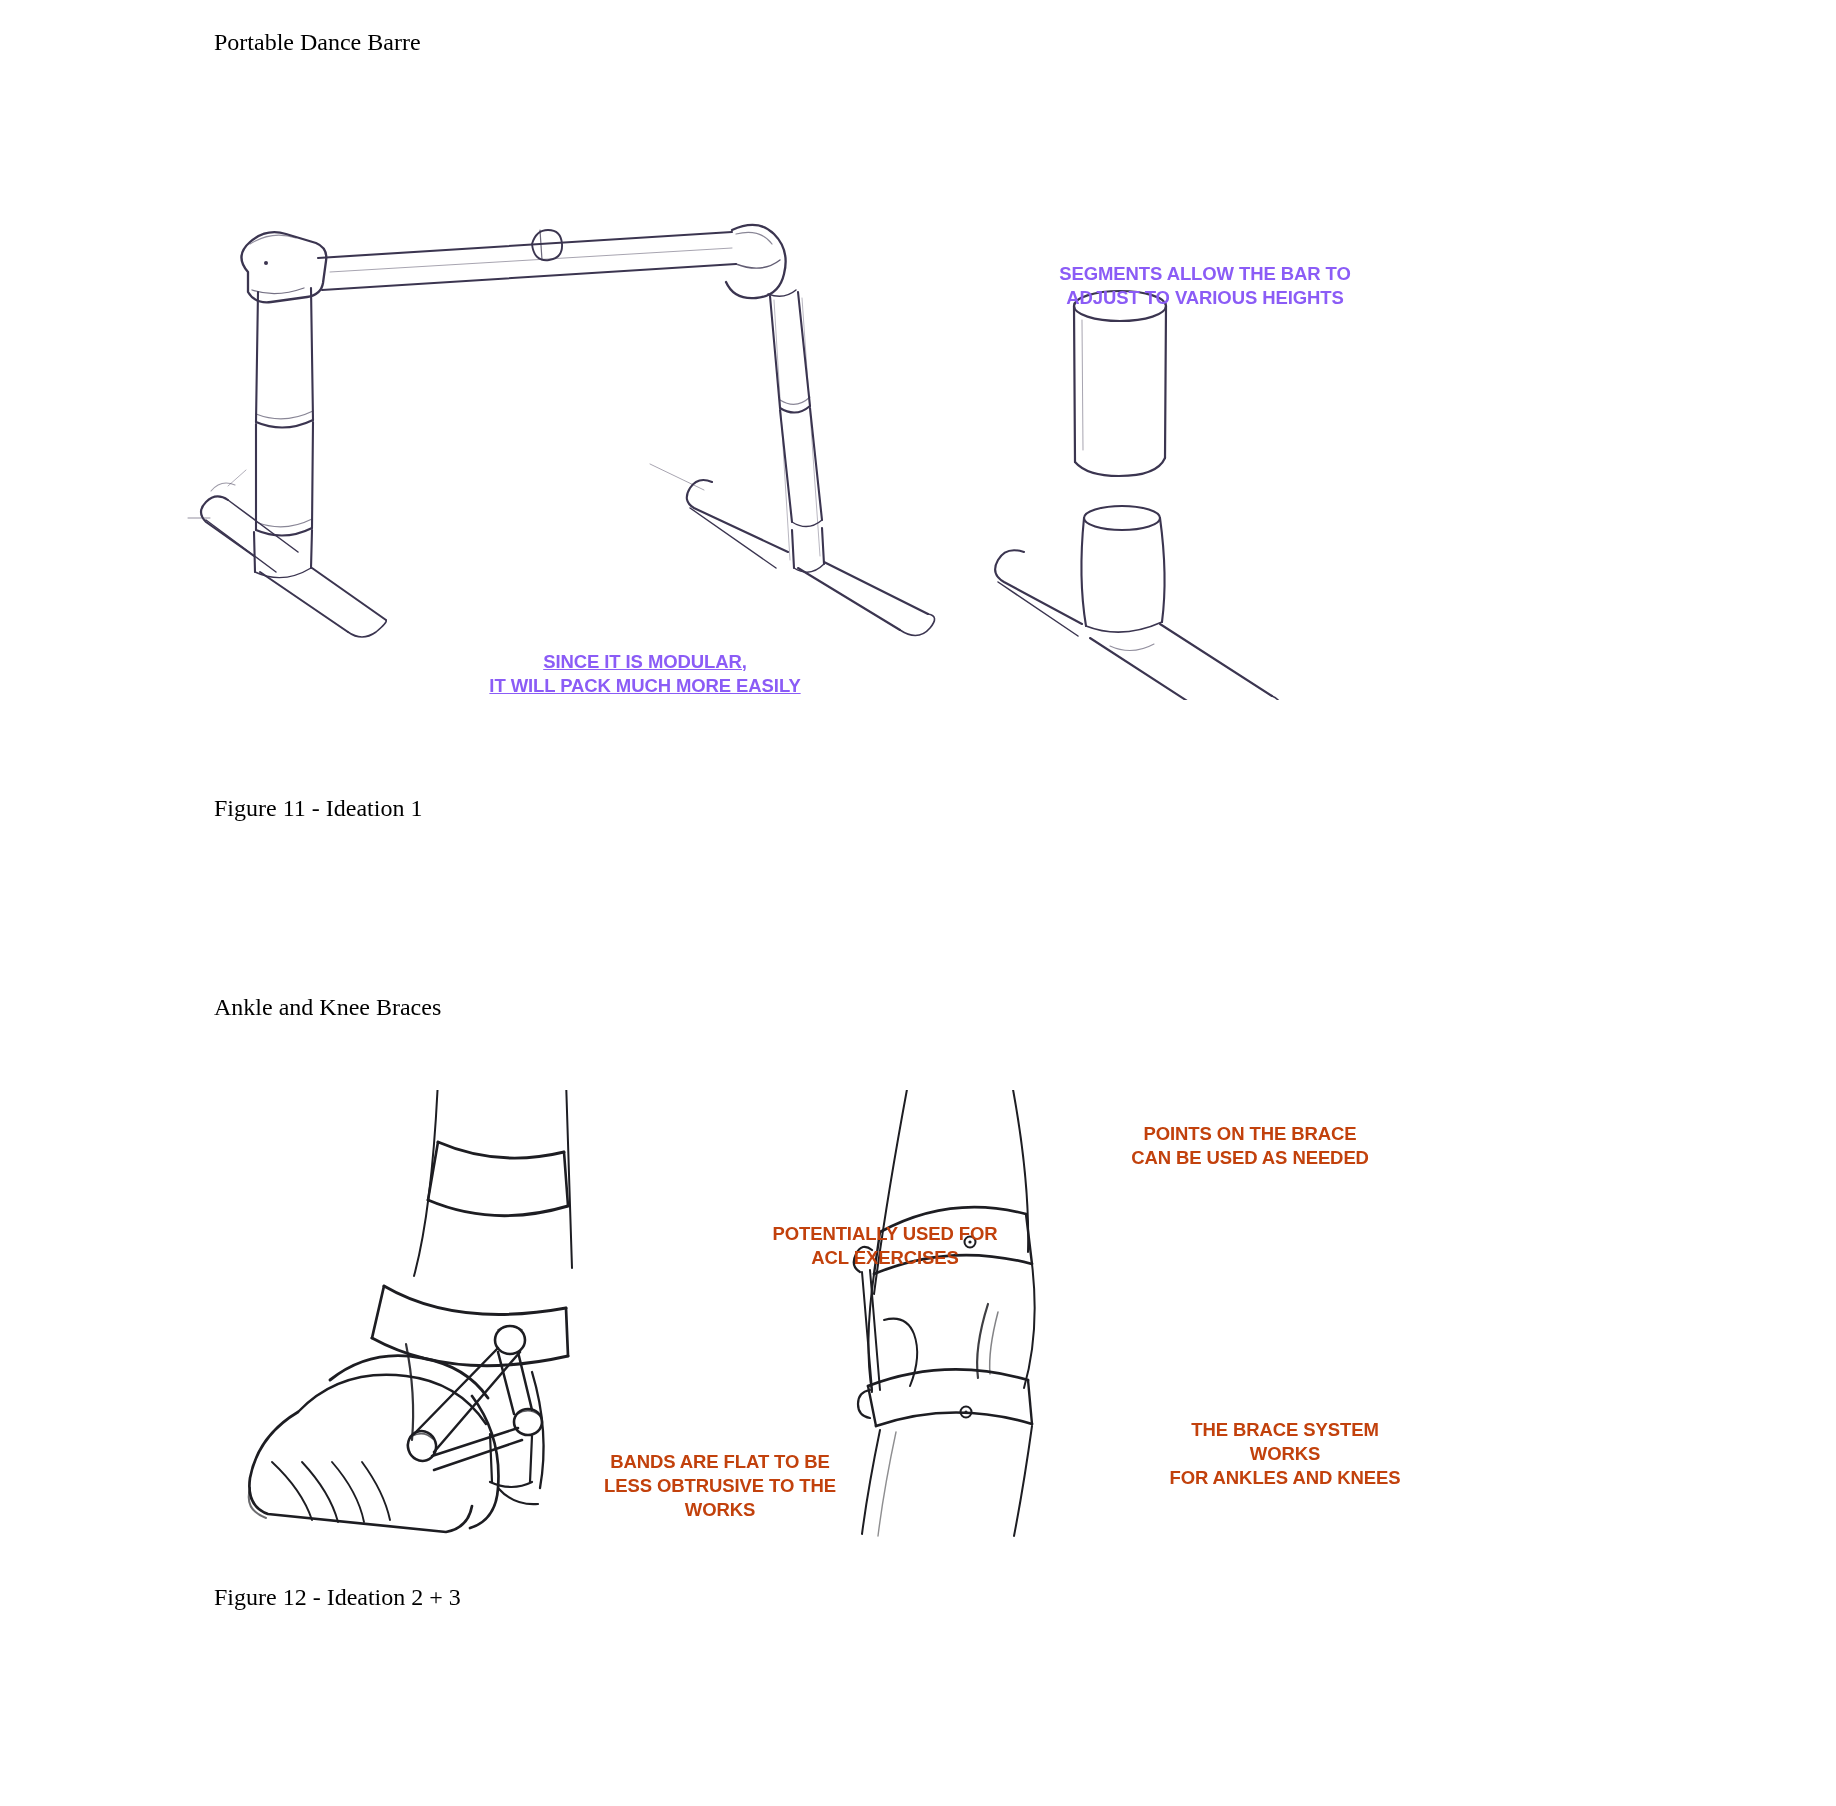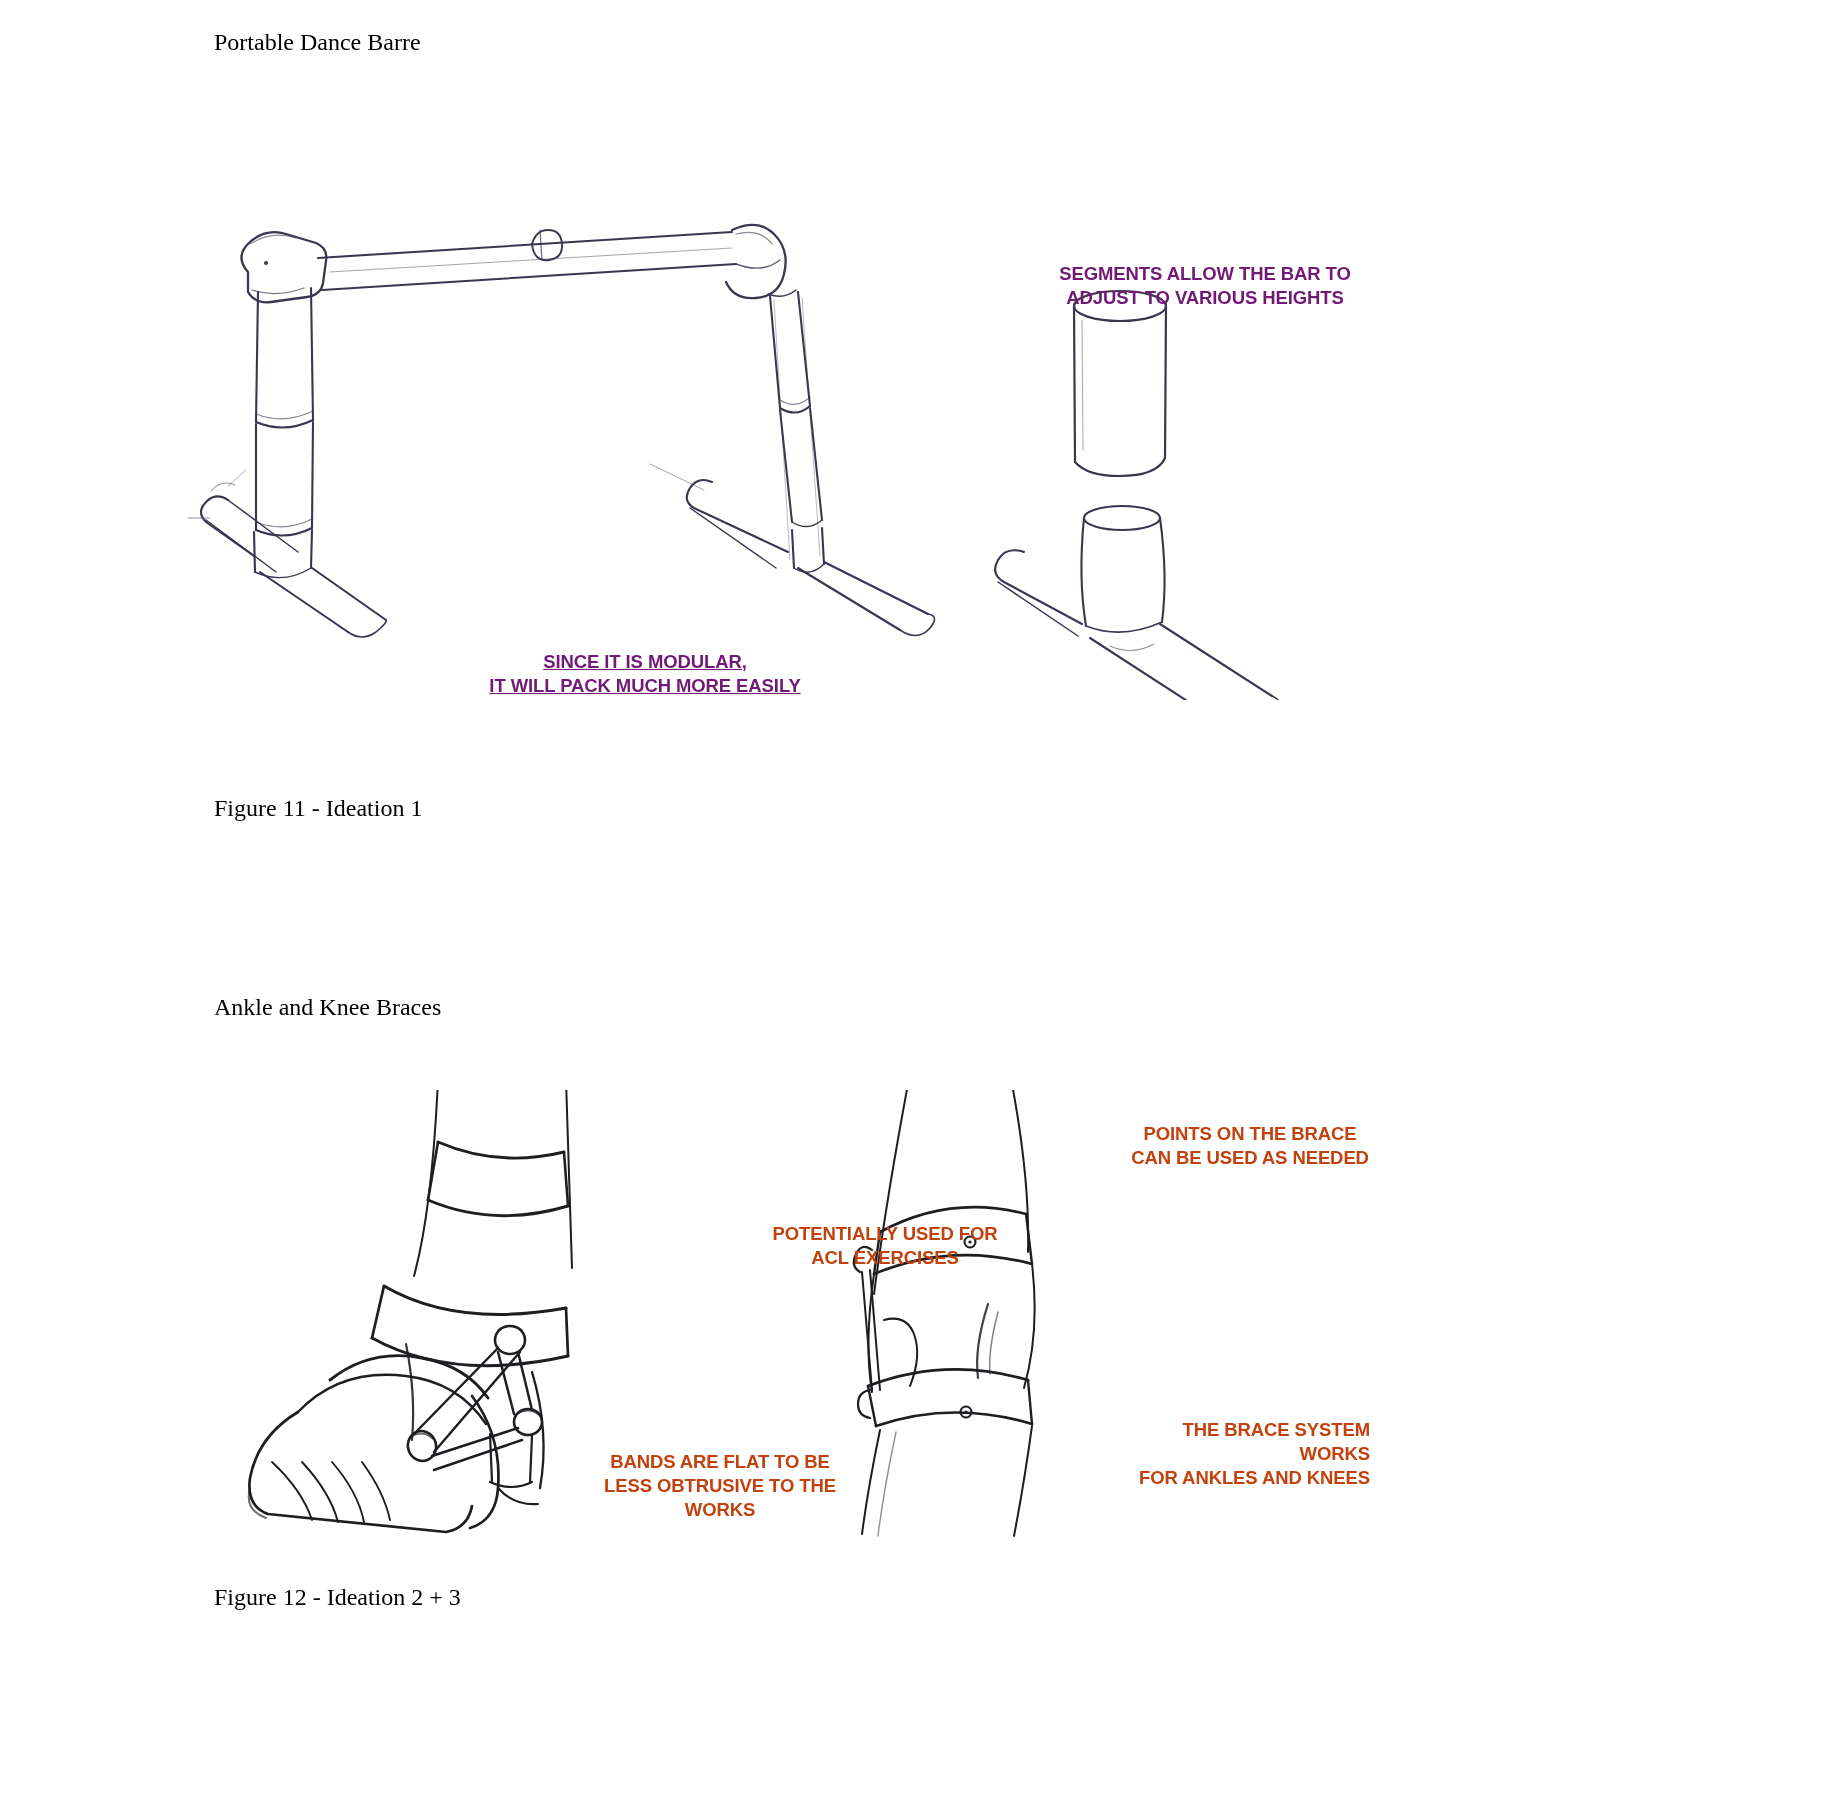--- a/index.html
+++ b/index.html
@@ -40,28 +40,28 @@
   .callout {
     position: absolute;
     font-family: "Liberation Sans", "DejaVu Sans", sans-serif;
     font-weight: bold;
     font-size: 18.5px;
     line-height: 1.30;
     letter-spacing: -0.1px;
     text-align: center;
     white-space: pre-line;
   }
-  .callout.navy { color: #701a75; }
+  .callout.navy { color: #8b5cf6; }
   .callout.dark { color: #c2410c; }
 
   #callout-segments { left: 1040px; top: 262px;  width: 330px; }
   #callout-modular  { left: 465px;  top: 650px;  width: 360px; text-decoration: underline; }
   #callout-acl      { left: 760px;  top: 1222px; width: 250px; }
   #callout-points   { left: 1130px; top: 1122px; width: 240px; }
-  #callout-brace-sys{ left: 1120px; top: 1418px; width: 250px; text-align: right; }
+  #callout-brace-sys{ left: 1160px; top: 1418px; width: 250px; }
   #callout-bands    { left: 585px;  top: 1450px; width: 270px; }
 
   
   .figure {
     position: absolute;
   }
   #figure-11 { left: 180px; top: 200px;  width: 1300px; height: 500px; }
   #figure-12 { left: 180px; top: 1090px; width: 1300px; height: 450px; }
 
   .sketch-svg { display: block; }

